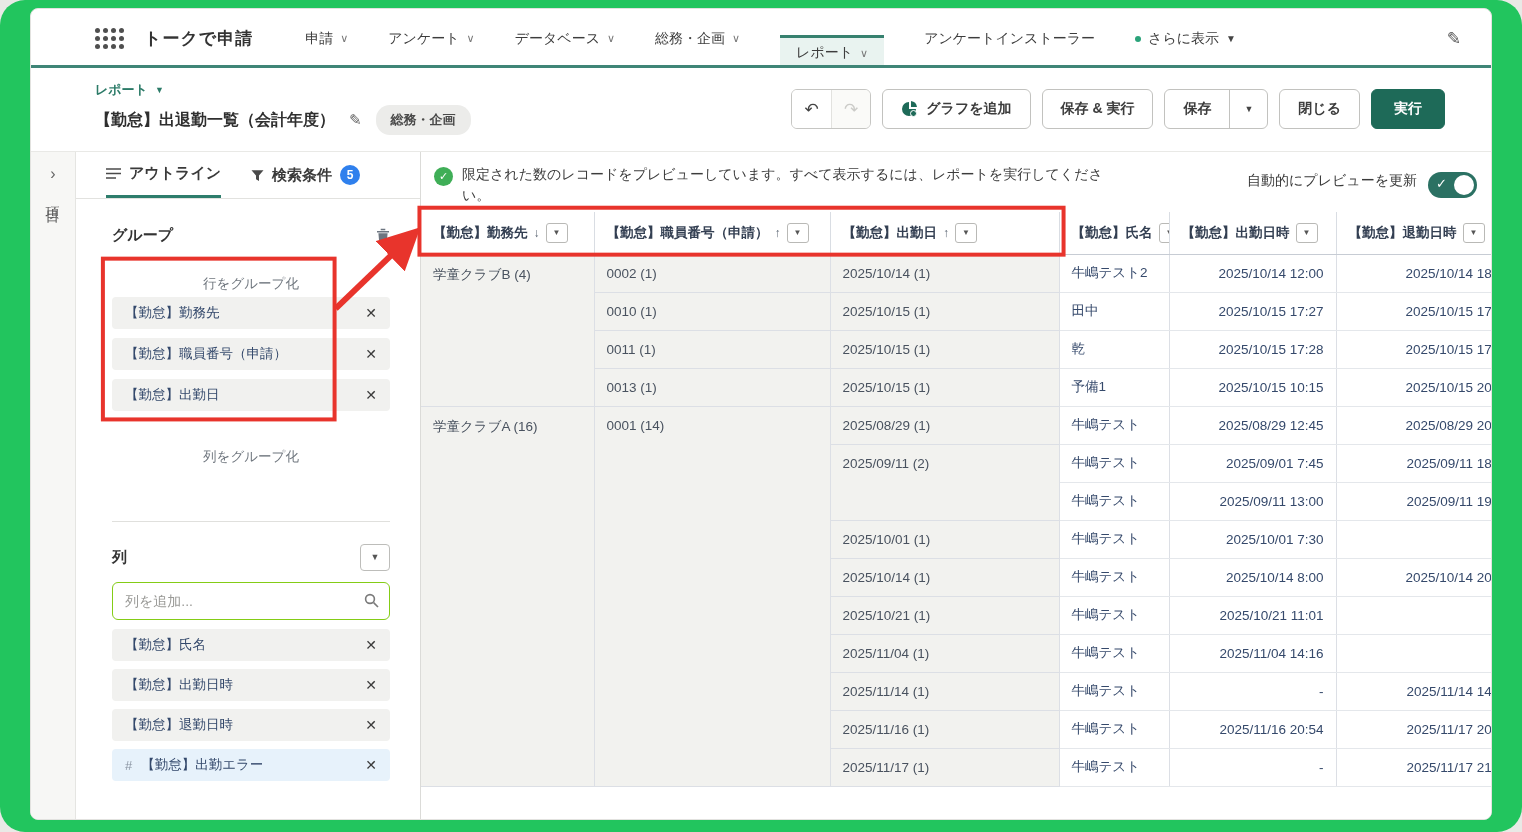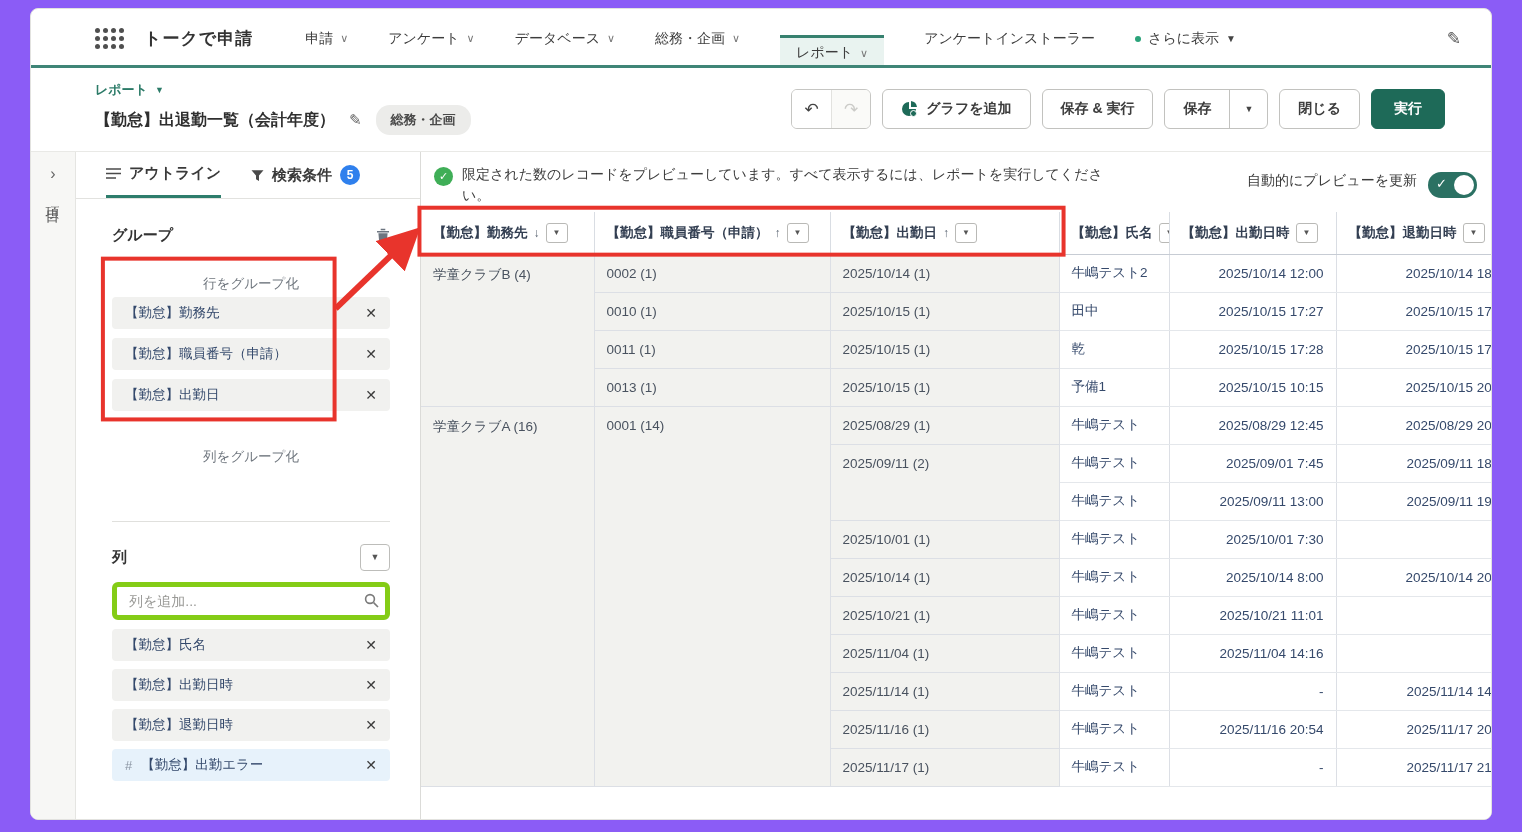--- a/index.html
+++ b/index.html
@@ -1,17 +1,17 @@
 <!DOCTYPE html>
 <html><head>
 <meta charset="utf-8">
 <style>
   * { margin:0; padding:0; box-sizing:border-box; }
   html,body { background:#e9e9e6; font-family:"Liberation Sans","DejaVu Sans",sans-serif; }
-  .stage { position:relative; width:1522px; height:832px; background:#8b5cf6; overflow:hidden; }
+  .stage { position:relative; width:1522px; height:832px; background:#22c55e; overflow:hidden;border-radius:25px; }
   .card { position:absolute; left:30px; top:8px; right:30px; bottom:12px; background:#fff;
           border:1px solid #e2e2df; border-radius:8px; overflow:hidden; }
 
   
   .topnav { position:absolute; left:0; right:0; top:0; height:59px; display:flex; align-items:center; padding-left:64px; }
   .topnav::after { content:""; position:absolute; left:0; right:0; bottom:0; height:3px; background:#3f8577; }
   .grid-dots { display:grid; grid-template-columns:repeat(4,5px); grid-auto-rows:5px; gap:3px; margin-right:20px; }
   .grid-dots i { width:5px; height:5px; border-radius:50%; background:#4f4f4f; }
   .app-title { font-size:17px; font-weight:bold; color:#333; margin-right:52px; letter-spacing:1px; }
   .nav-items { display:flex; align-items:center; gap:40px; height:100%; }
@@ -63,21 +63,21 @@
   .chip { height:32px; background:#f1f1ef; border-radius:4px; display:flex; align-items:center; padding:0 13px; font-size:13.5px; color:#33486b; }
   .chip .x { margin-left:auto; color:#3a3a3a; font-size:14px; background:none; border:none; font-family:inherit; }
   .chip.hl { background:#e7f2fb; }
   .chip .hash { color:#8a94a2; margin-right:9px; font-size:13px; }
   .colgroup-toggle { margin-top:28px;justify-content:space-between; }
 
   .cols-sec { padding-top:24px; }
   .dd-box { width:30px; height:27px; border:1px solid #bdbdba; border-radius:4px; background:#fff; font-size:9px; color:#555; display:flex; align-items:center; justify-content:center; }
   .cols-sec .sec-head { margin-bottom:14px; }
   .search { position:relative; height:38px; margin-bottom:9px; }
-  .search input { width:100%; height:38px; border:5px solid #84cc16; border-radius:6px; padding:0 34px 0 12px; font-size:14px; color:#333; font-family:inherit; }
+  .search input { width:100%; height:38px; border:1px solid #84cc16; border-radius:6px; padding:0 34px 0 12px; font-size:14px; color:#333; font-family:inherit; }
   .search input::placeholder { color:#9a9a97; }
   .search svg { position:absolute; right:11px; top:11px; }
   .cols-sec .chips { gap:8px; }
 
   
   .main { flex:1; position:relative; overflow:hidden; background:#fff; }
   .notice-row { height:60px; display:flex; align-items:flex-start; padding:10px 14px 0 13px; }
   .check-ic { width:19px; height:19px; border-radius:50%; background:#3fae57; color:#fff; font-size:11px; font-weight:bold;
               display:flex; align-items:center; justify-content:center; margin:5px 9px 0 0; flex:none; }
   .notice-text { font-size:14px; color:#3c3c3c; line-height:21px; padding-top:2px; }

